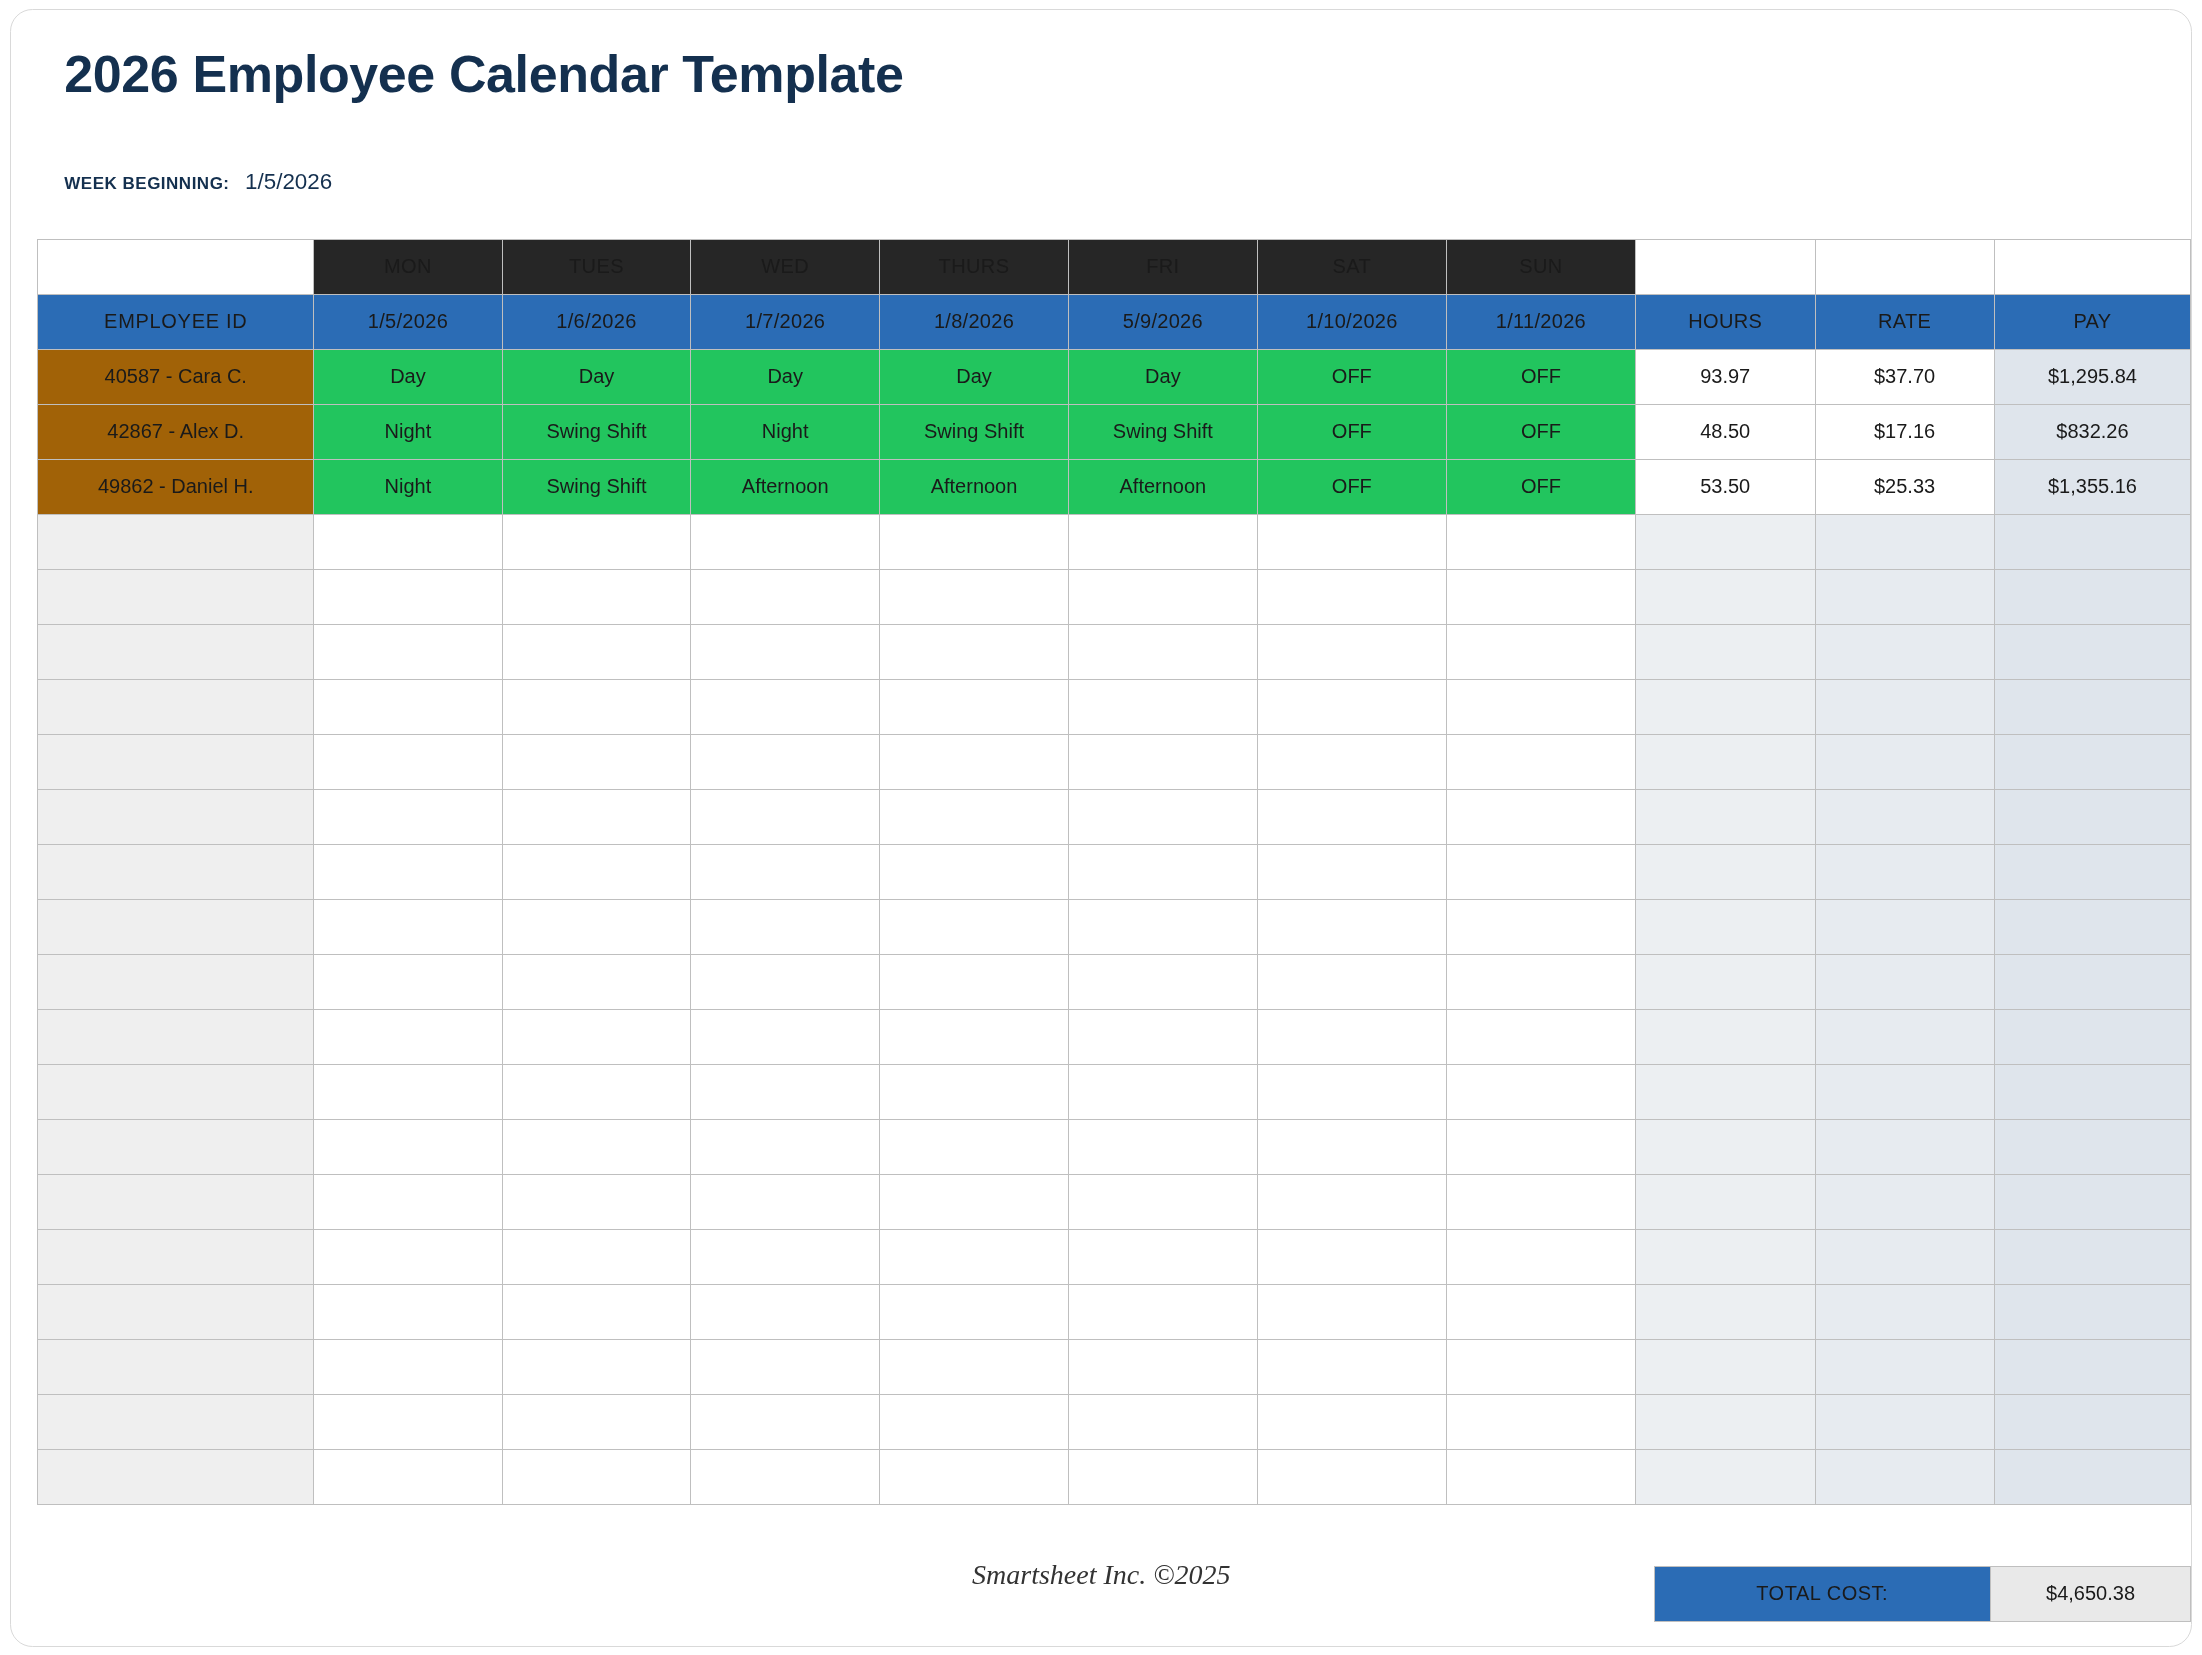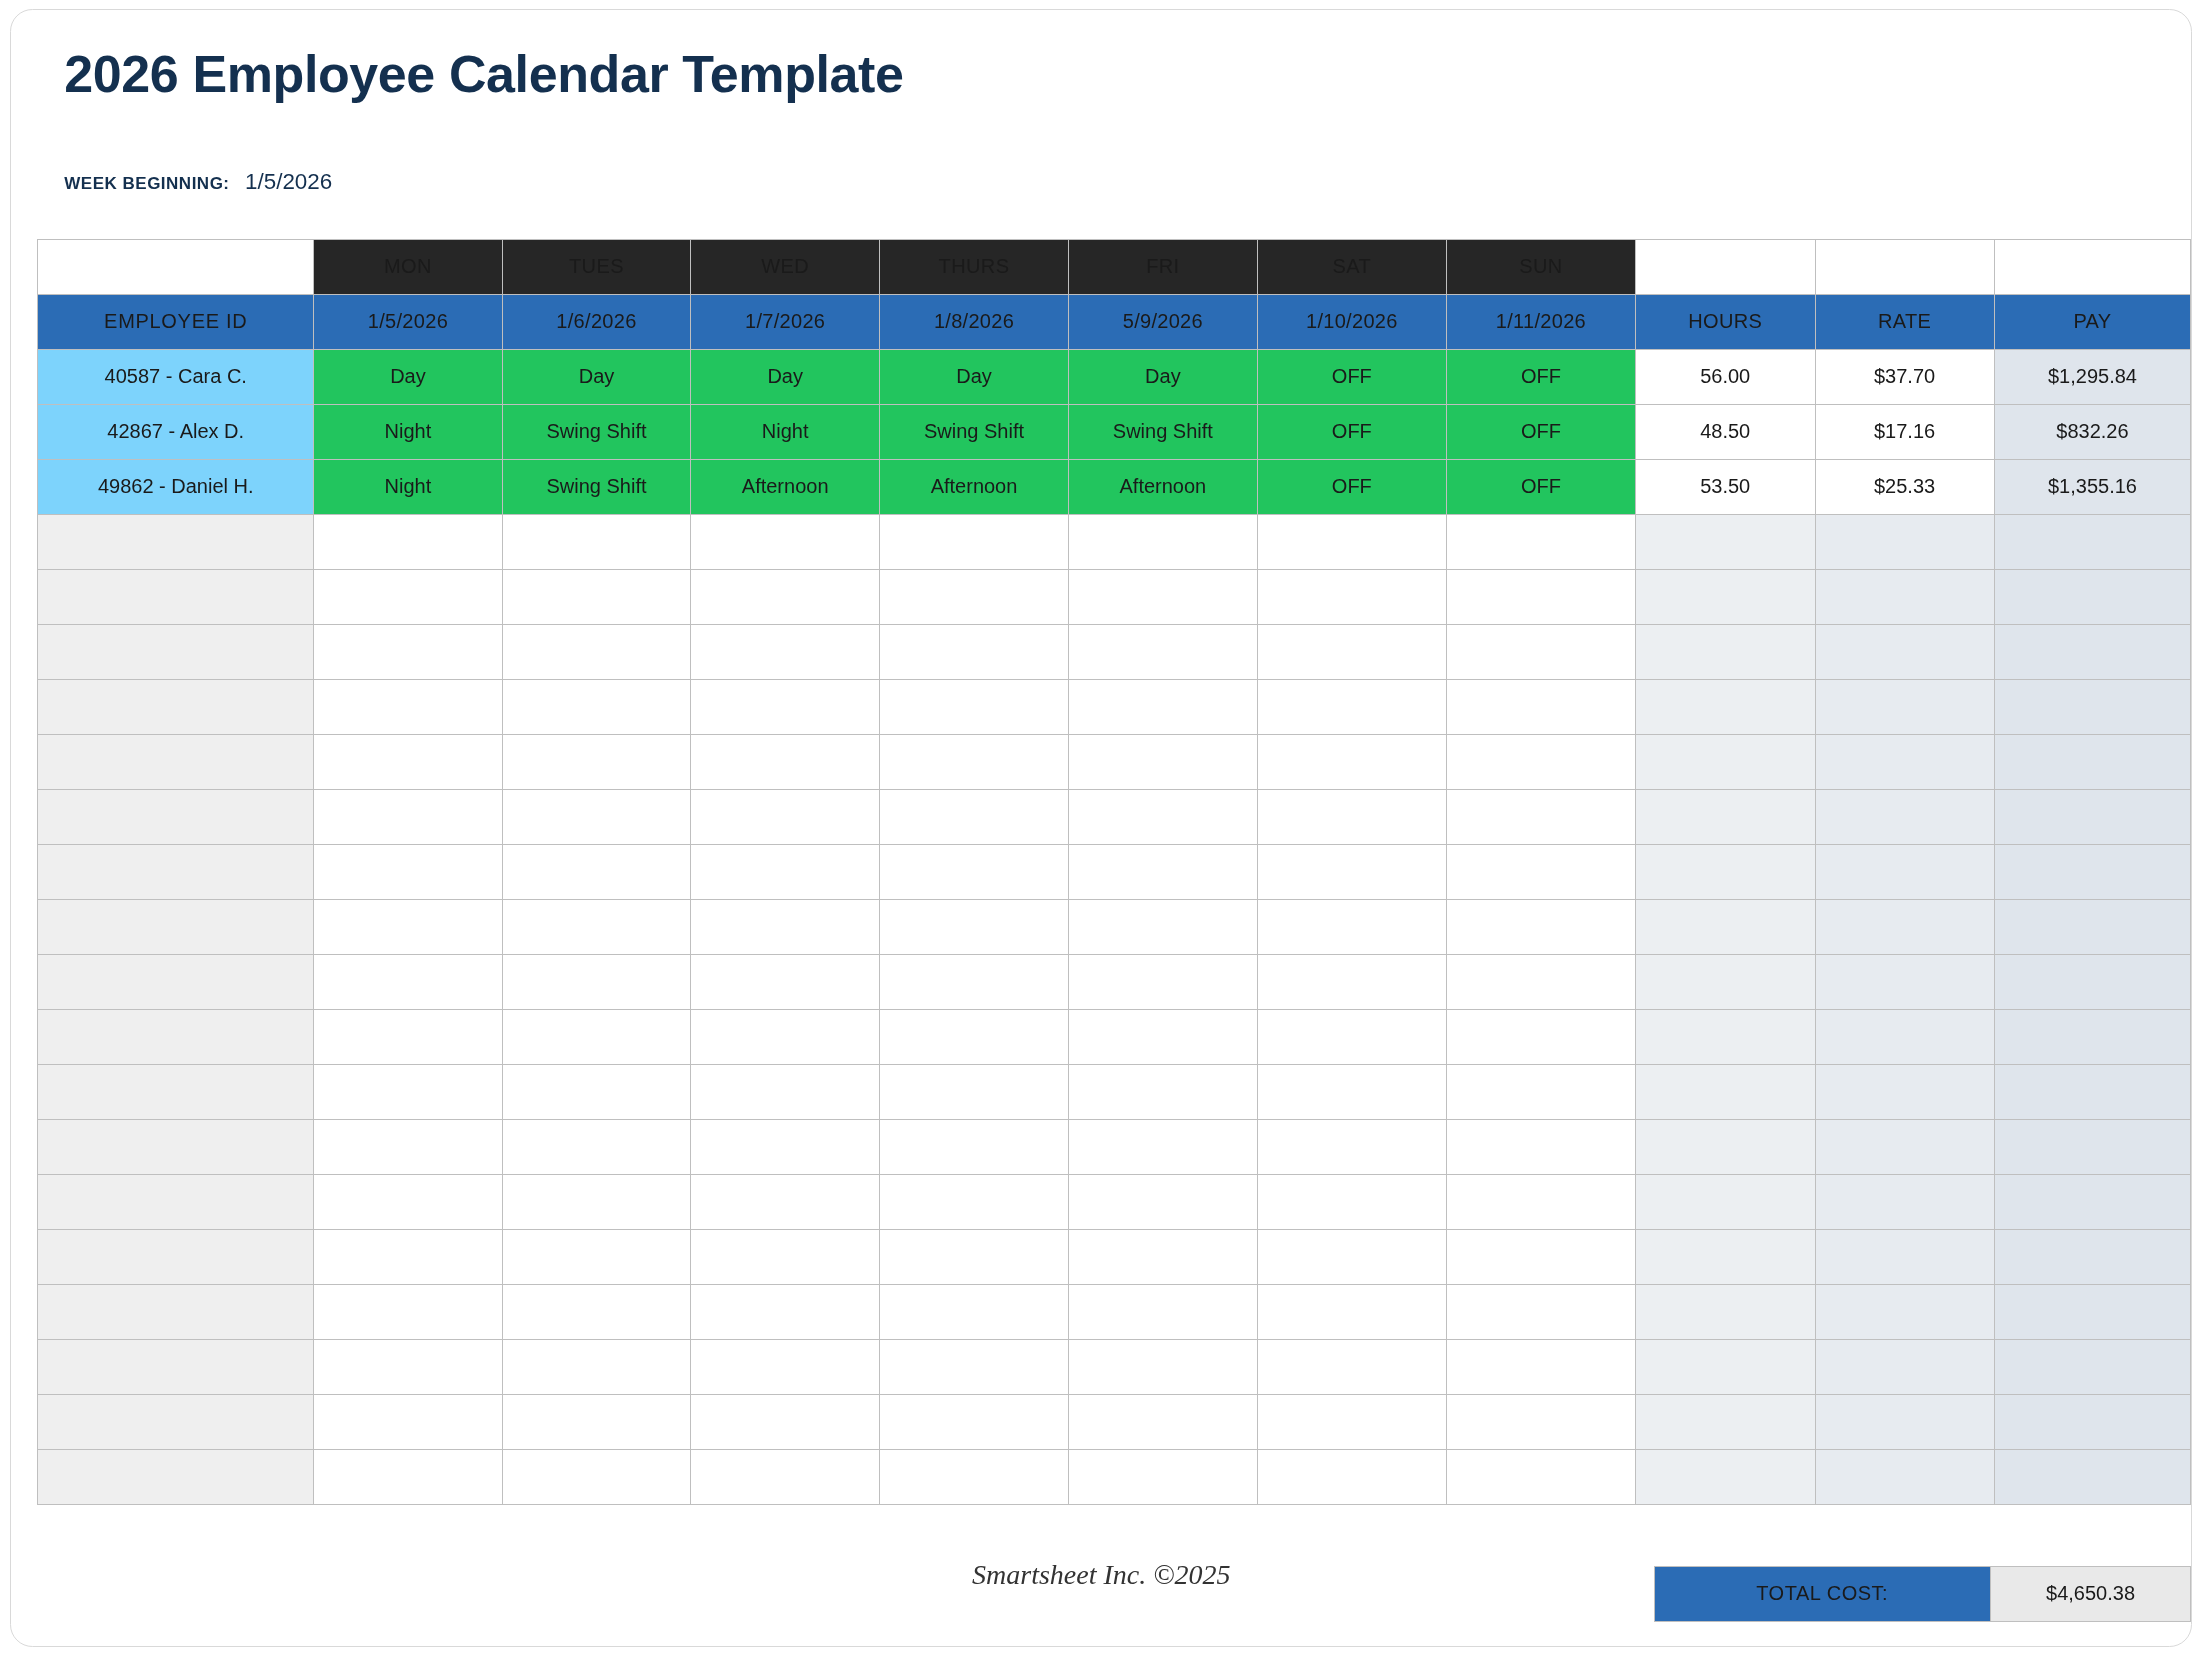--- a/index.html
+++ b/index.html
@@ -108,21 +108,21 @@
     height: 55px;
     border: 0.9px solid #2b6cb5;
   }
   .hdr-cell.emp {
     letter-spacing: 0.7px;
   }
   .data-cell {
     background: #22c55e;
   }
   .emp-cell {
-    background: #7dd3fc;
+    background: #a16207;
   }
   .empty-emp {
     background: #efefef;
   }
   .empty-day {
     background: #ffffff;
   }
   .hours-cell {
     background: #ffffff;
   }
@@ -233,21 +233,21 @@
         <tbody id="rows-host">
           <tr>
             <td class="emp-cell">40587 - Cara C.</td>
             <td class="data-cell">Day</td>
             <td class="data-cell">Day</td>
             <td class="data-cell">Day</td>
             <td class="data-cell">Day</td>
             <td class="data-cell">Day</td>
             <td class="data-cell">OFF</td>
             <td class="data-cell">OFF</td>
-            <td class="hours-cell">56.00</td>
+            <td class="hours-cell">93.97</td>
             <td class="rate-cell">$37.70</td>
             <td class="pay-cell">$1,295.84</td>
           </tr>
           <tr>
             <td class="emp-cell">42867 - Alex D.</td>
             <td class="data-cell">Night</td>
             <td class="data-cell">Swing Shift</td>
             <td class="data-cell">Night</td>
             <td class="data-cell">Swing Shift</td>
             <td class="data-cell">Swing Shift</td>

